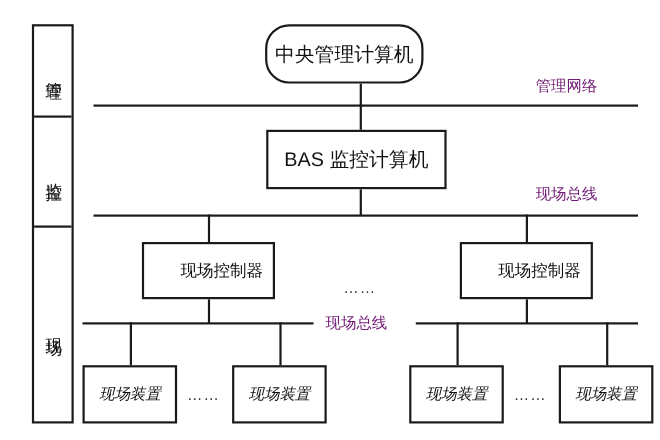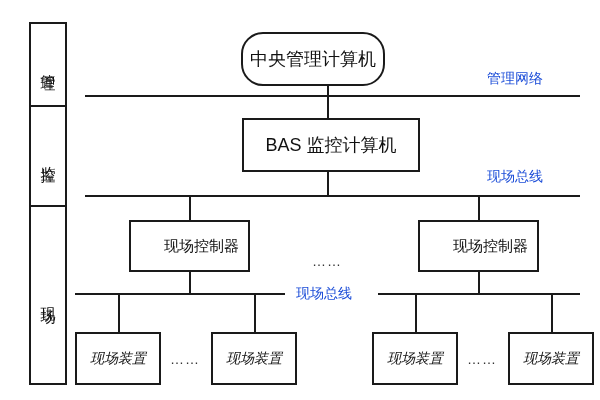--- a/index.html
+++ b/index.html
@@ -76,21 +76,21 @@
   .vline {
     position: absolute;
     width: 0;
     border-left: 2px solid #1a1a1a;
     z-index: 1;
   }
 
   
   .flabel {
     position: absolute;
-    color: #1d4ed8;
+    color: #701a75;
     white-space: nowrap;
     z-index: 4;
   }
   .flabel.bus  { font-size: 14px; }
   .flabel.dots { font-size: 14px; letter-spacing: 1px; color: #333333; }
 </style>
 </head>
 <body>
 
 <div id="canvas">
@@ -103,28 +103,28 @@
       <span class="vtext">监控</span>
     </div>
     <div class="layer-cell c3">
       <span class="vtext">现场</span>
     </div>
   </div>
 
   <div class="hline" style="left:85px; top:95px; width:495px;"></div>
   <div class="flabel bus" style="left:487px; top:70px;">管理网络</div>
 
-  <div class="nbox big" style="left:241px; top:32px; width:144px; height:54px;border-radius:22px;">
+  <div class="nbox big" style="left:241px; top:22px; width:144px; height:54px;border-radius:22px;">
     <span>中央管理计算机</span>
   </div>
 
   <div class="vline" style="left:327px; top:76px; height:20px;"></div>
 
   <div class="vline" style="left:327px; top:95px; height:24px;"></div>
-  <div class="nbox big" style="left:242px; top:118px; width:178px; height:54px;">
+  <div class="nbox big" style="left:242px; top:118px; width:164px; height:54px;">
     <span>BAS 监控计算机</span>
   </div>
 
   <div class="vline" style="left:327px; top:172px; height:24px;"></div>
 
   <div class="hline" style="left:85px; top:195px; width:495px;"></div>
   <div class="flabel bus" style="left:487px; top:168px;">现场总线</div>
 
   <div class="vline" style="left:189px; top:195px; height:26px;"></div>
   <div class="vline" style="left:478px; top:195px; height:26px;"></div>

